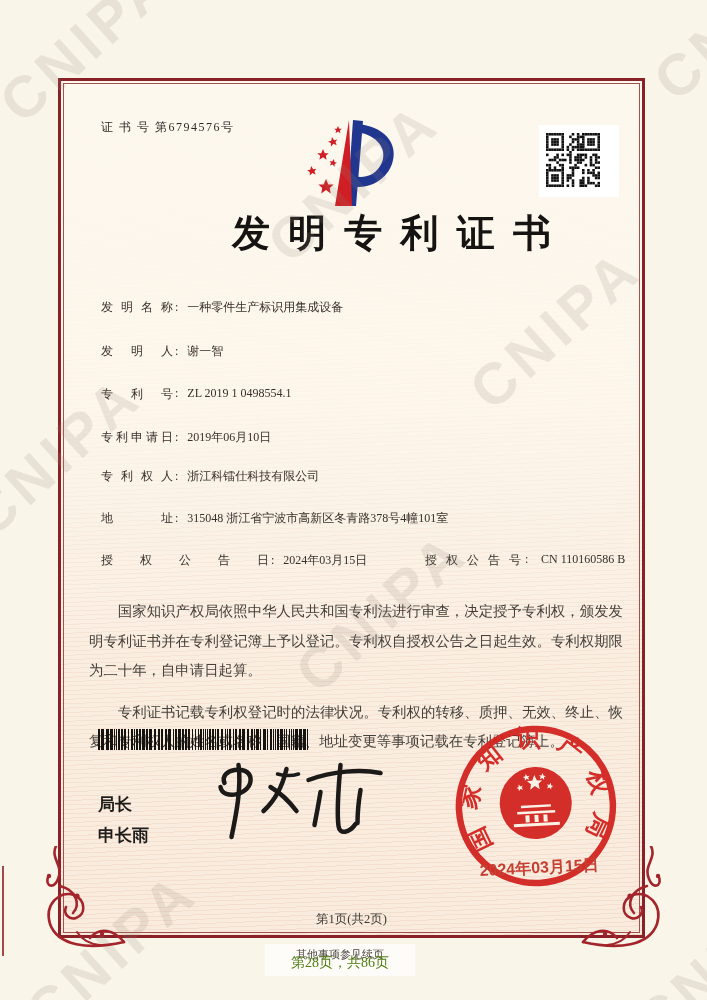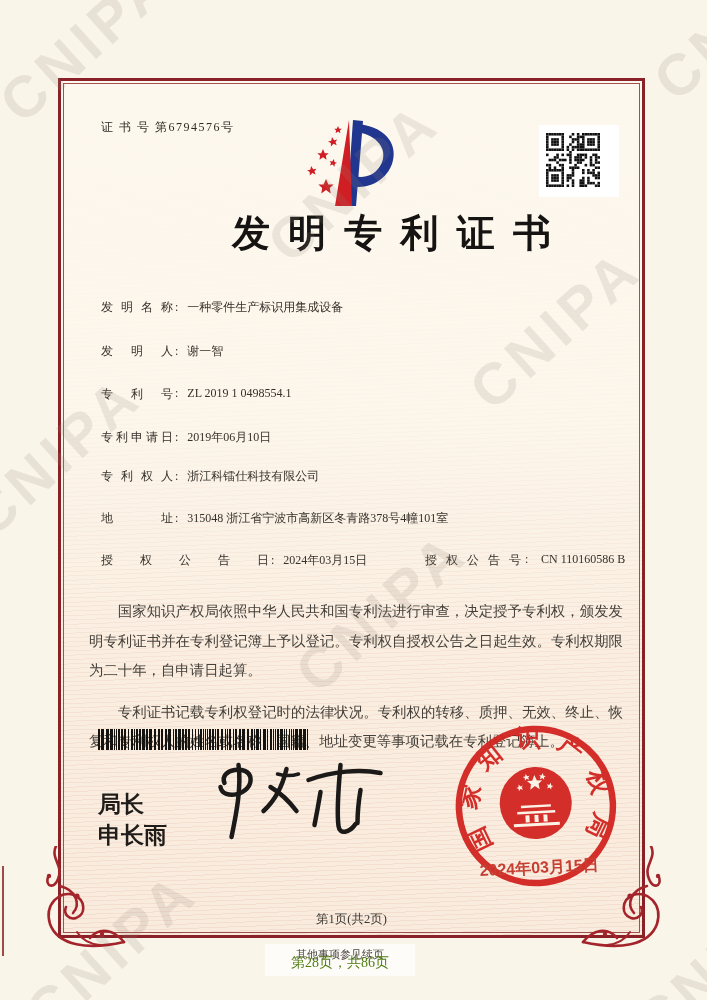--- a/index.html
+++ b/index.html
@@ -36,21 +36,21 @@
   .lab2{position:absolute;left:324px;top:0;display:inline-block;width:96px;text-align:justify;text-align-last:justify;font-family:Liberation Serif, serif;}
   .col2{position:absolute;left:424px;top:0;}
   .val2{position:absolute;left:440px;top:0;text-align:right;}
 
   .paras{position:absolute;left:28px;top:507px;width:534px;font-size:14.4px;line-height:29.5px;color:#45403a;text-align:justify;}
   .paras p{margin:9px 0 12px 0;text-indent:2em;}
 
   .barcode{position:absolute;left:37px;top:648px;}
 
   .signer{position:absolute;left:37px;top:708px;font-family:"Liberation Sans","DejaVu Sans",sans-serif;
-      font-weight:bold;font-size:23px;color:#1f1c19;line-height:31px;}
+      font-weight:bold;font-size:17px;color:#1f1c19;line-height:31px;}
   .signature{position:absolute;left:145px;top:672px;}
 
   .seal{position:absolute;left:390px;top:640px;opacity:0.94;transform:rotate(-3deg);}
 
   .pagenote{position:absolute;left:0;top:830px;width:100%;text-align:center;font-size:12.5px;color:#3c3833;}
 
   .flourish{position:absolute;z-index:6;}
   .fl-left{left:30px;top:846px;}
   .fl-right{left:577px;top:846px;transform:scaleX(-1);}
 

